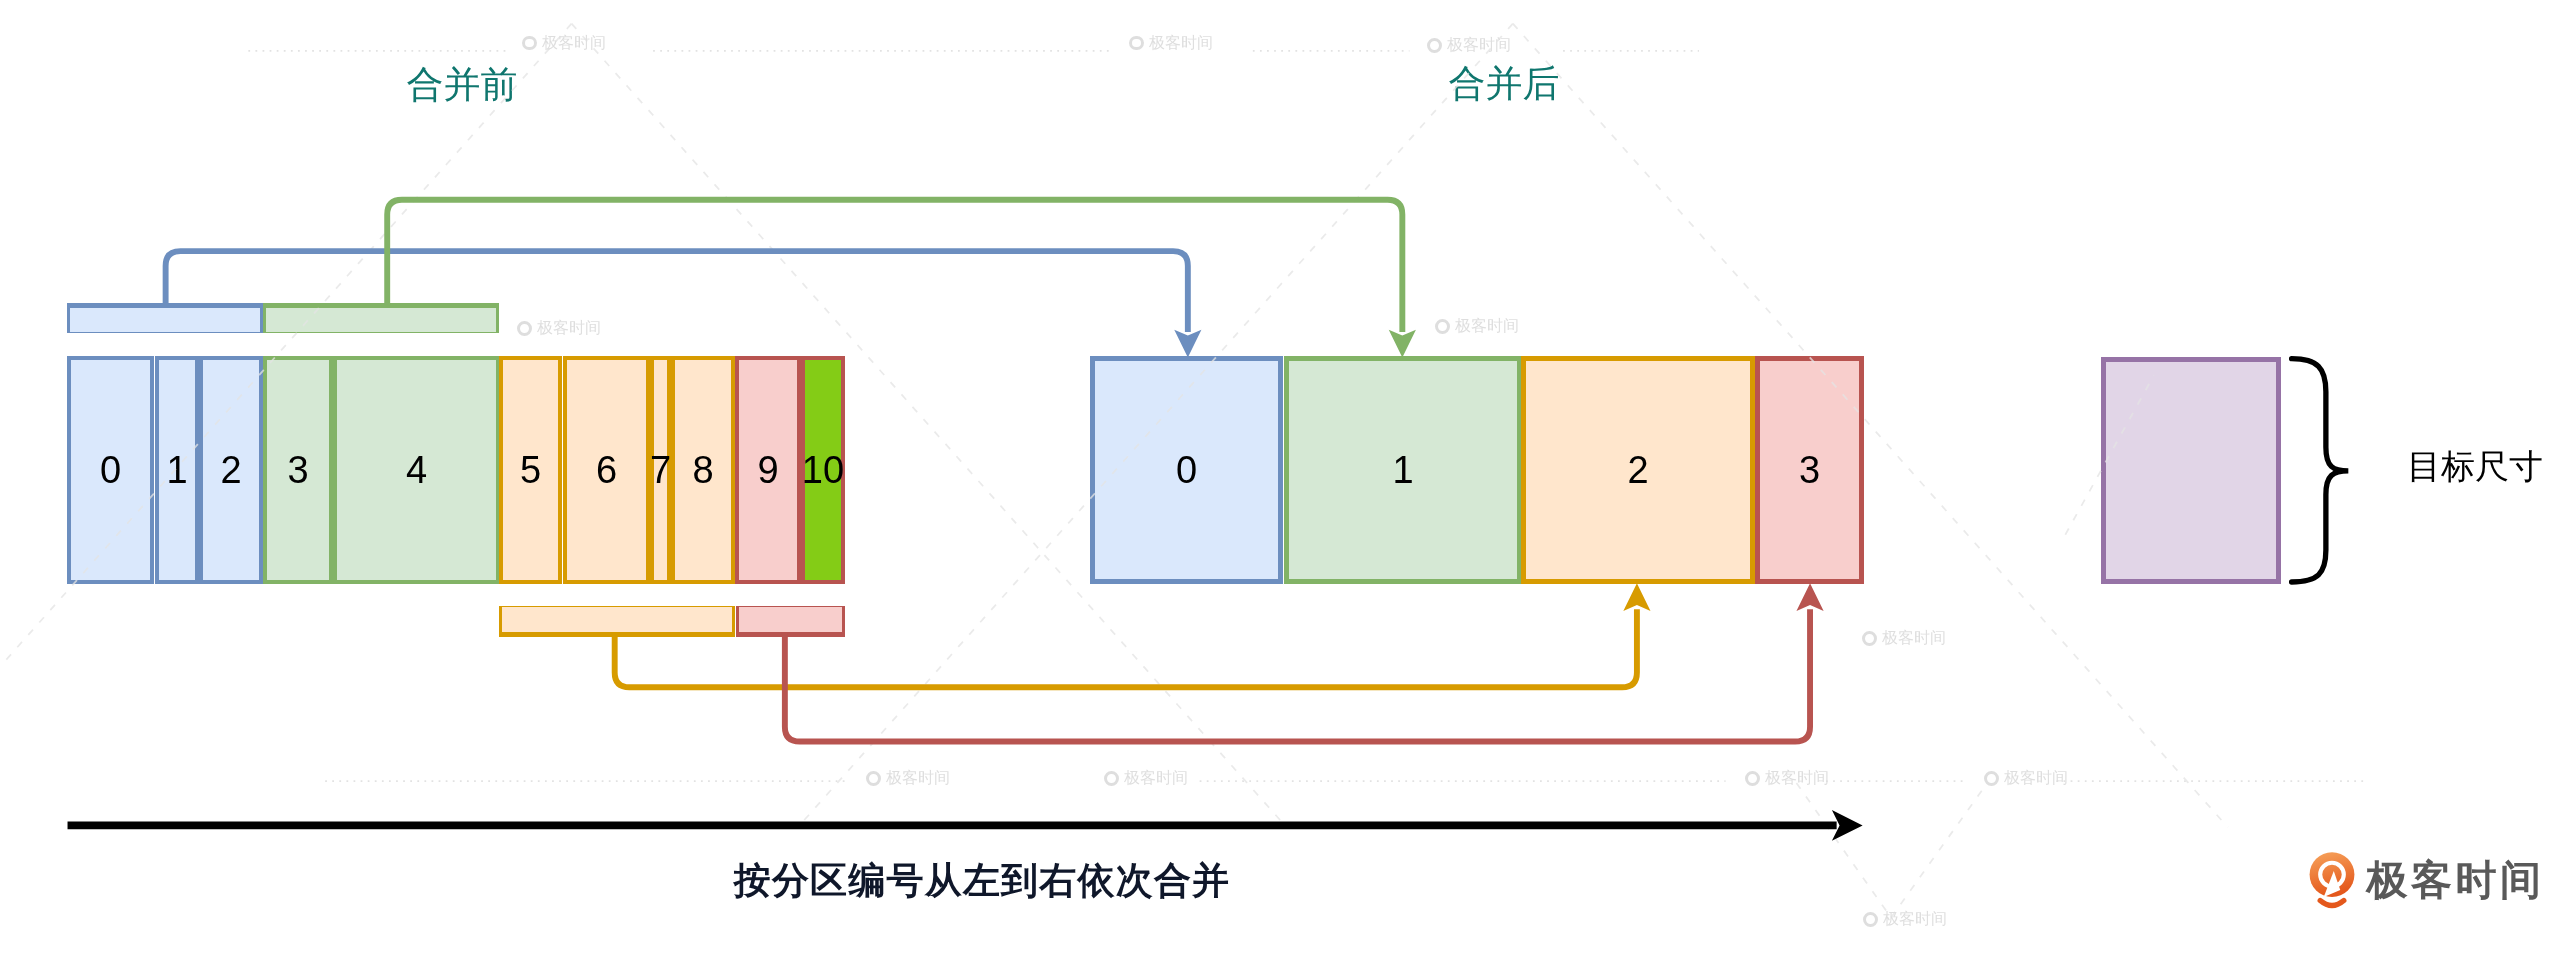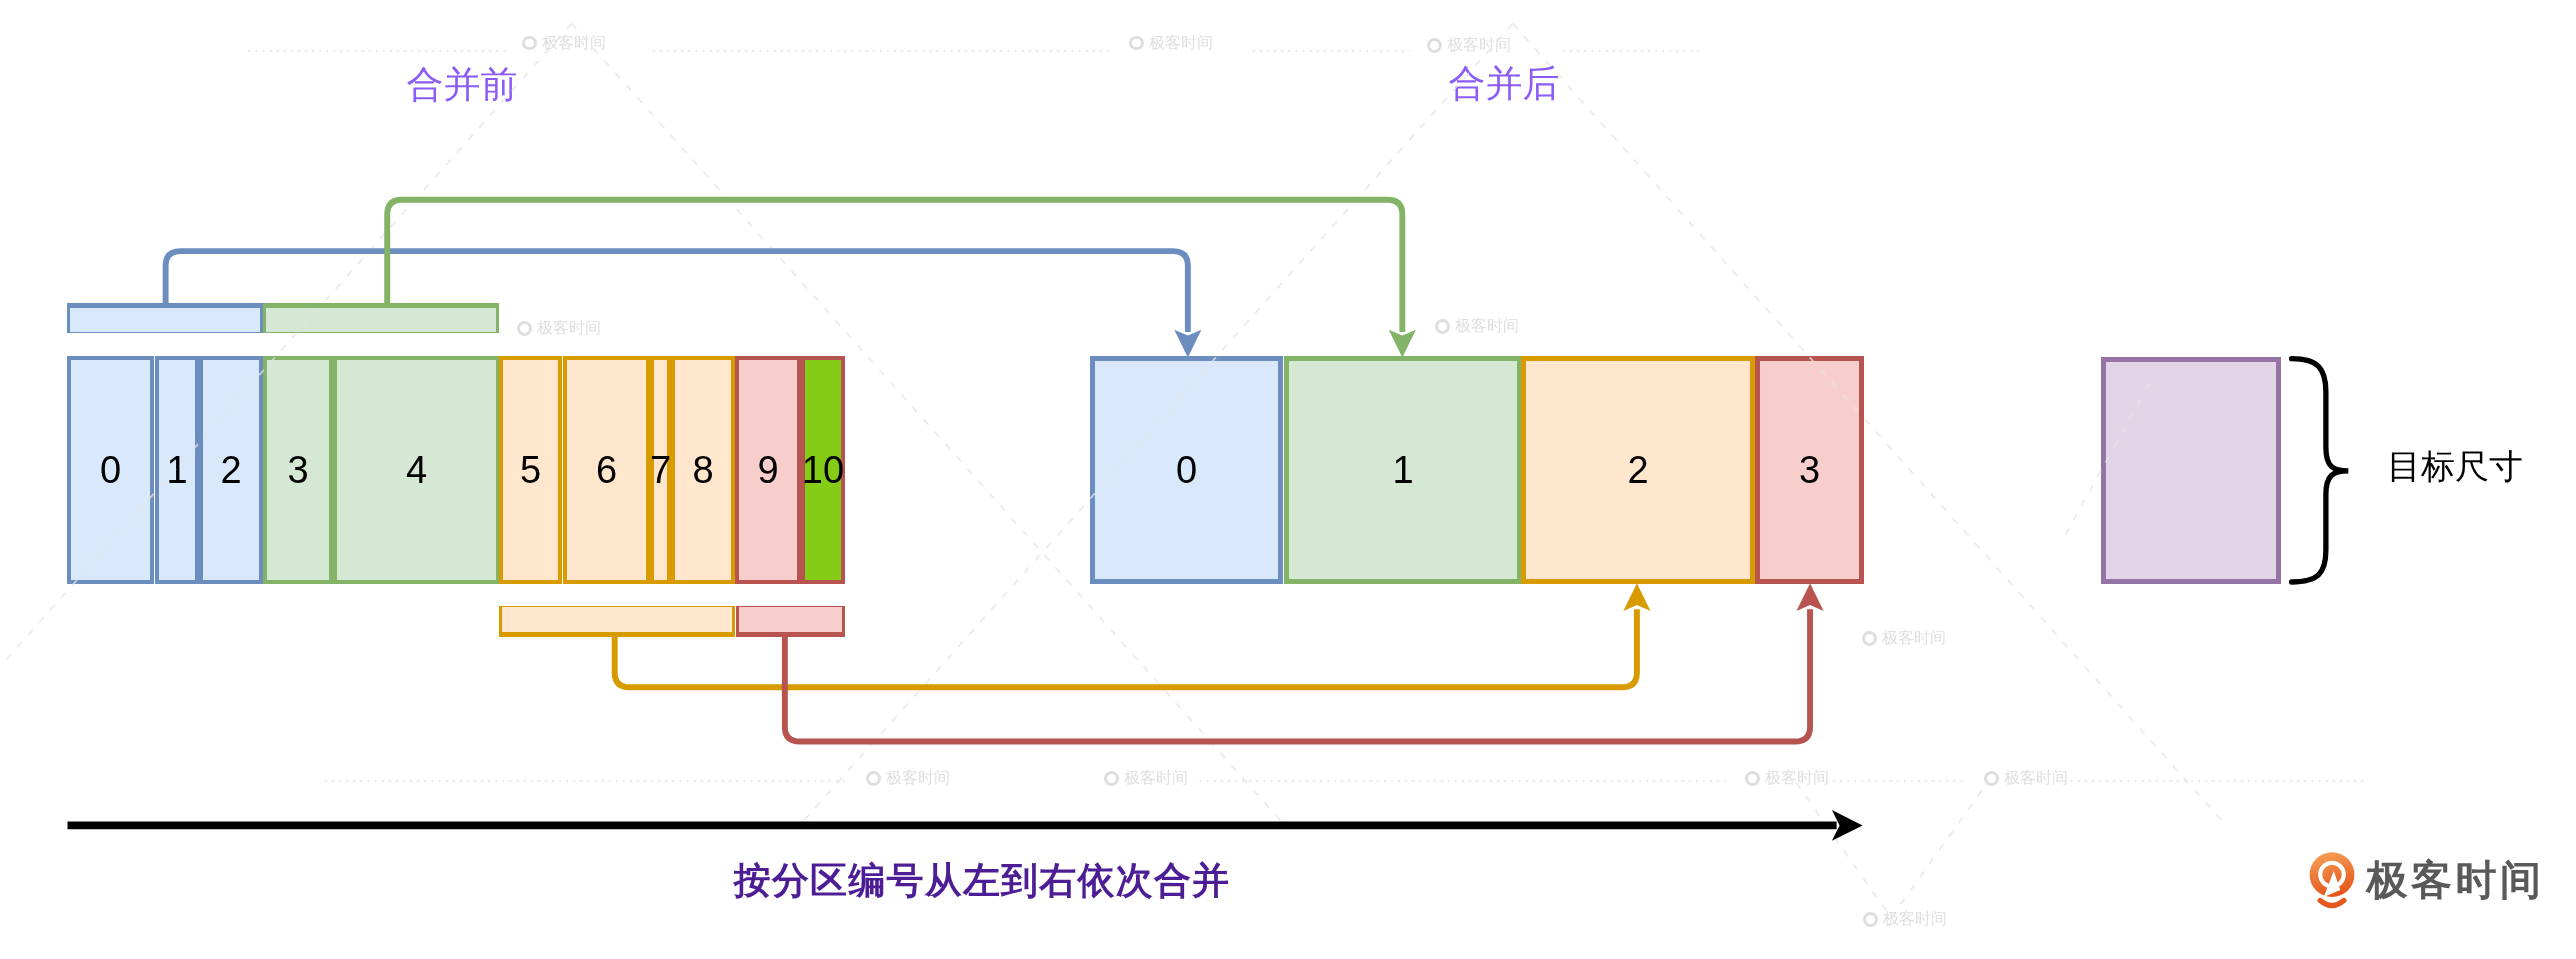--- a/index.html
+++ b/index.html
@@ -12,23 +12,23 @@
   #text-layer{position:absolute;inset:0;z-index:3;}
   
   .cell{position:absolute;box-sizing:border-box;border:4.7px solid;display:flex;
         align-items:center;justify-content:center;}
   .cell.thick{border-width:5.3px;}
   .cell .lbl{font-size:38px;color:#000;white-space:nowrap;}
   .bar-seg{position:absolute;box-sizing:border-box;border-style:solid;}
   .bar-top-seg{border-width:5.3px 3.5px 1.8px 3.5px;}
   .bar-bottom-seg{border-width:1.8px 3.5px 5.3px 3.5px;}
   
-  .title{position:absolute;font-size:37px;color:#8b5cf6;transform:translateX(-50%);white-space:nowrap;}
-  .caption{position:absolute;font-size:37px;font-weight:600;color:#4c1d95;transform:translateX(-50%);white-space:nowrap;letter-spacing:1.2px;}
-  .target-label{position:absolute;font-size:34px;color:#000;white-space:nowrap;}
+  .title{position:absolute;font-size:37px;color:#0f766e;transform:translateX(-50%);white-space:nowrap;}
+  .caption{position:absolute;font-size:37px;font-weight:600;color:#0f172a;transform:translateX(-50%);white-space:nowrap;letter-spacing:1.2px;}
+  .target-label{position:absolute;font-size:34px;color:#000;white-space:nowrap;margin-left:20px;}
   
   .wm{position:absolute;display:flex;align-items:center;gap:5.3px;font-size:16px;white-space:nowrap;}
   .wm .wm-pin{width:14.8px;height:14.8px;border:3px solid;border-radius:50%;box-sizing:border-box;flex:0 0 auto;}
   
   .logo{position:absolute;left:2307px;top:851px;display:flex;align-items:center;}
   .logo-text{font-size:41px;font-weight:bold;letter-spacing:3.5px;margin-left:9.5px;white-space:nowrap;}
 </style>
 </head>
 <body>
 

